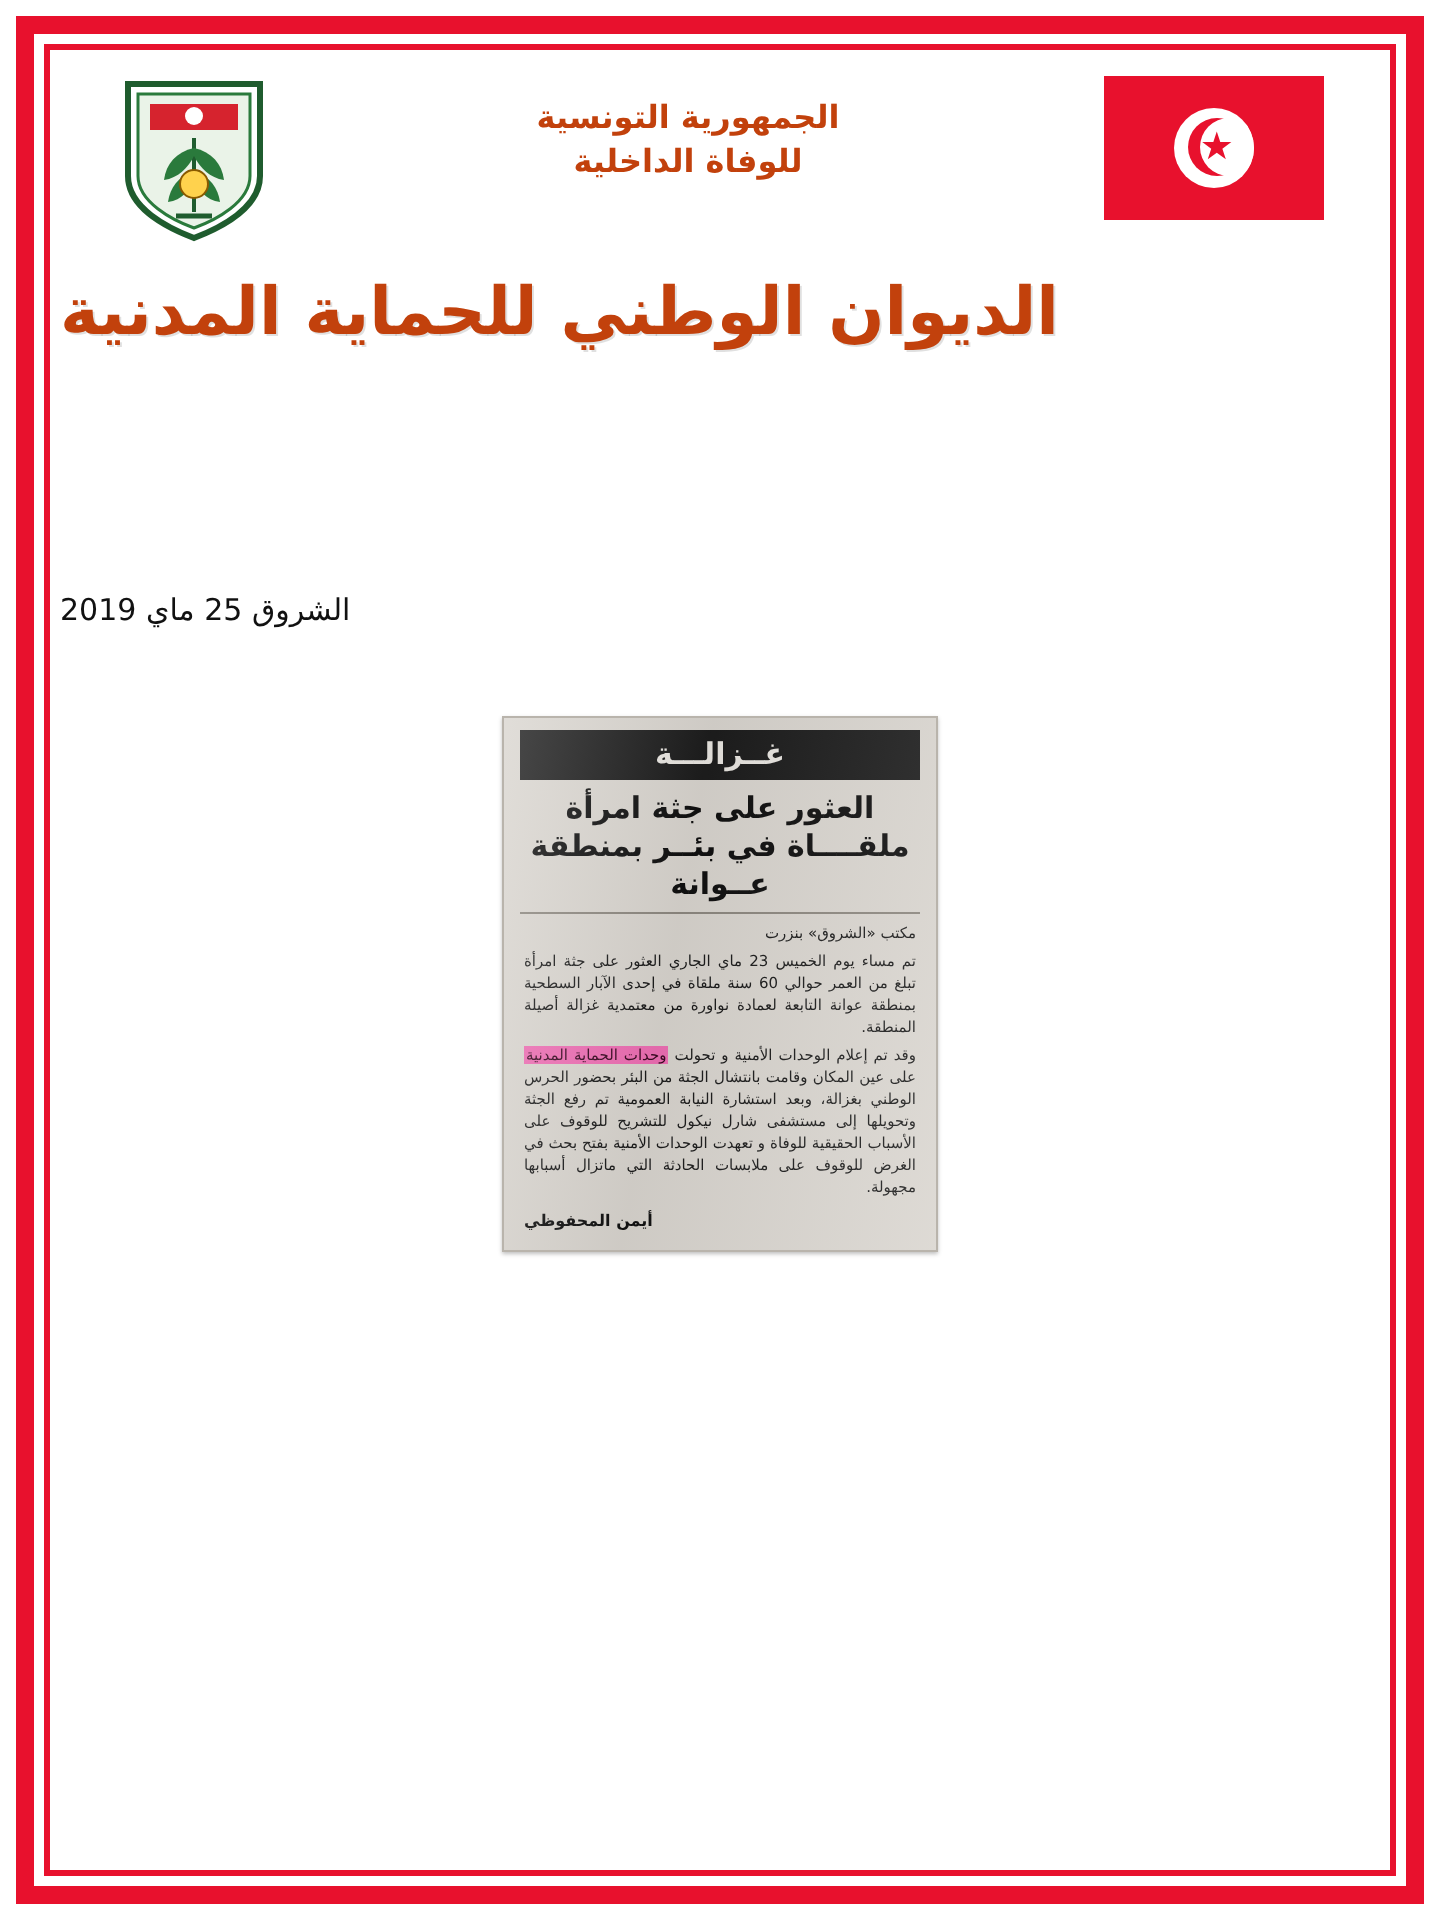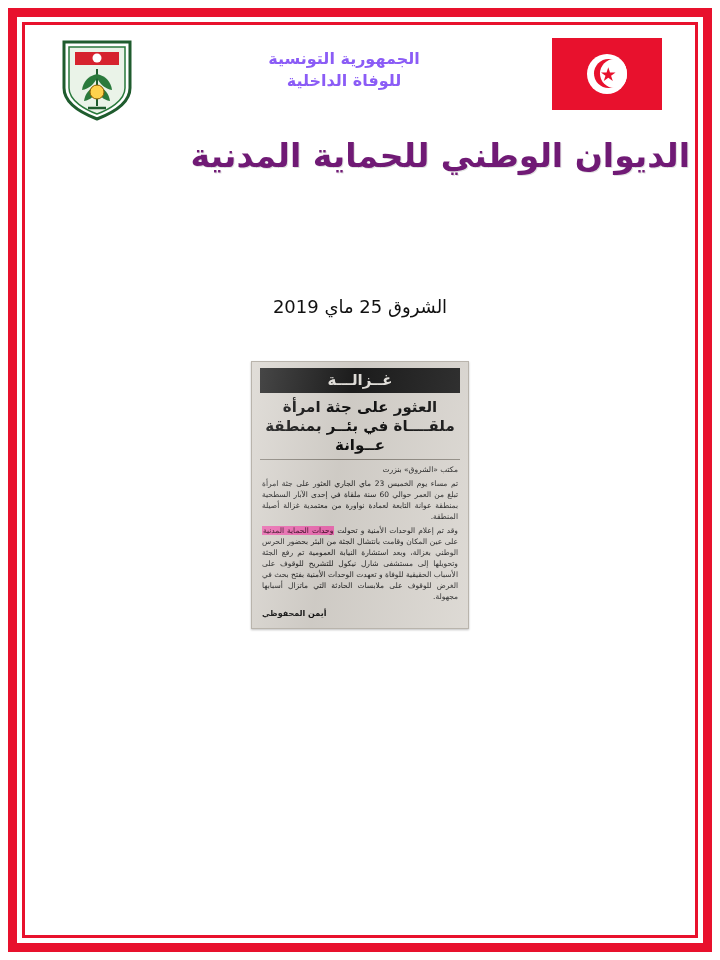--- a/index.html
+++ b/index.html
@@ -112,47 +112,47 @@
     font-size: 19px;
     line-height: 19px;
   }
   .ministry {
     flex: 1 1 auto;
     text-align: center;
     padding-top: 10px;
     direction: rtl;
   }
   .ministry div {
-    color: #8b5cf6;
+    color: #c2410c;
     font-weight: bold;
     font-size: 16px;
     line-height: 22px;
     font-family: "DejaVu Sans", sans-serif;
   }
   .emblem {
     width: 78px;
     height: 82px;
     flex: 0 0 auto;
     position: relative;
   }
   .org-title {
-    text-align: right;
-    color: #701a75;
+    text-align: left;
+    color: #c2410c;
     font-weight: bold;
     font-size: 33px;
     line-height: 40px;
     margin-top: 14px;
     direction: rtl;
     font-family: "DejaVu Sans", sans-serif;
     text-shadow: 1px 1px 0 rgba(0,0,0,0.12);
   }
   .source-line {
-    text-align: center;
+    text-align: left;
     margin-top: 120px;
-    font-size: 18px;
+    font-size: 15px;
     color: #111111;
     direction: rtl;
     font-family: "DejaVu Sans", sans-serif;
   }
   
   .clip-wrap {
     margin: 44px auto 0 auto;
     width: 218px;
   }
   .clipping {

